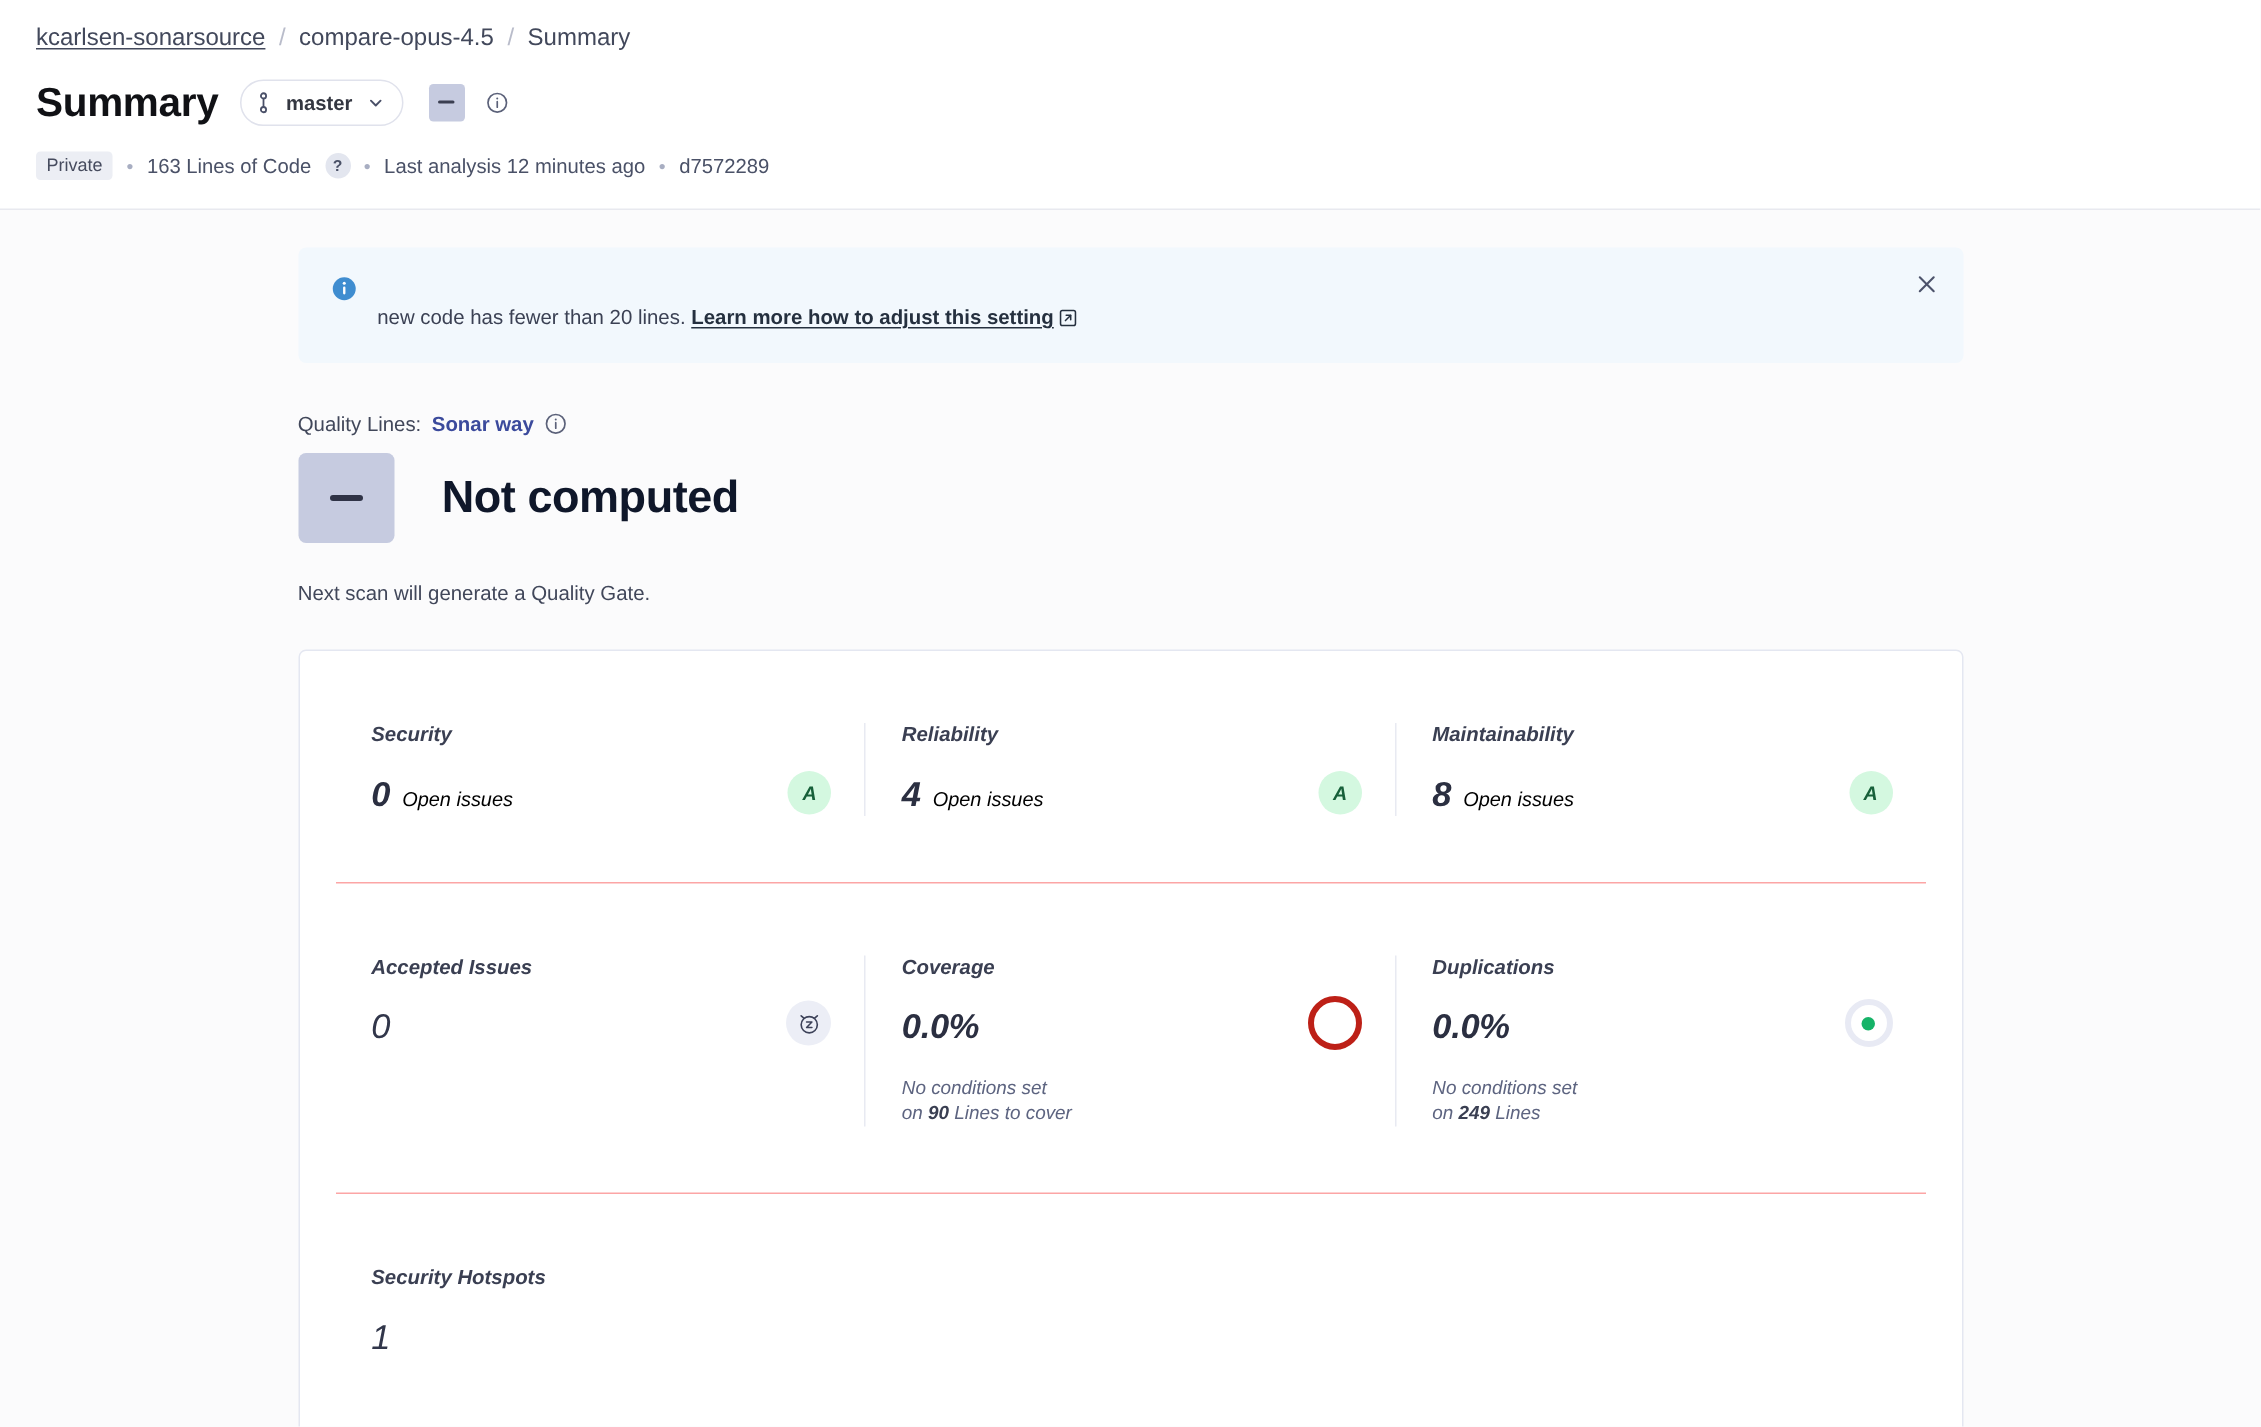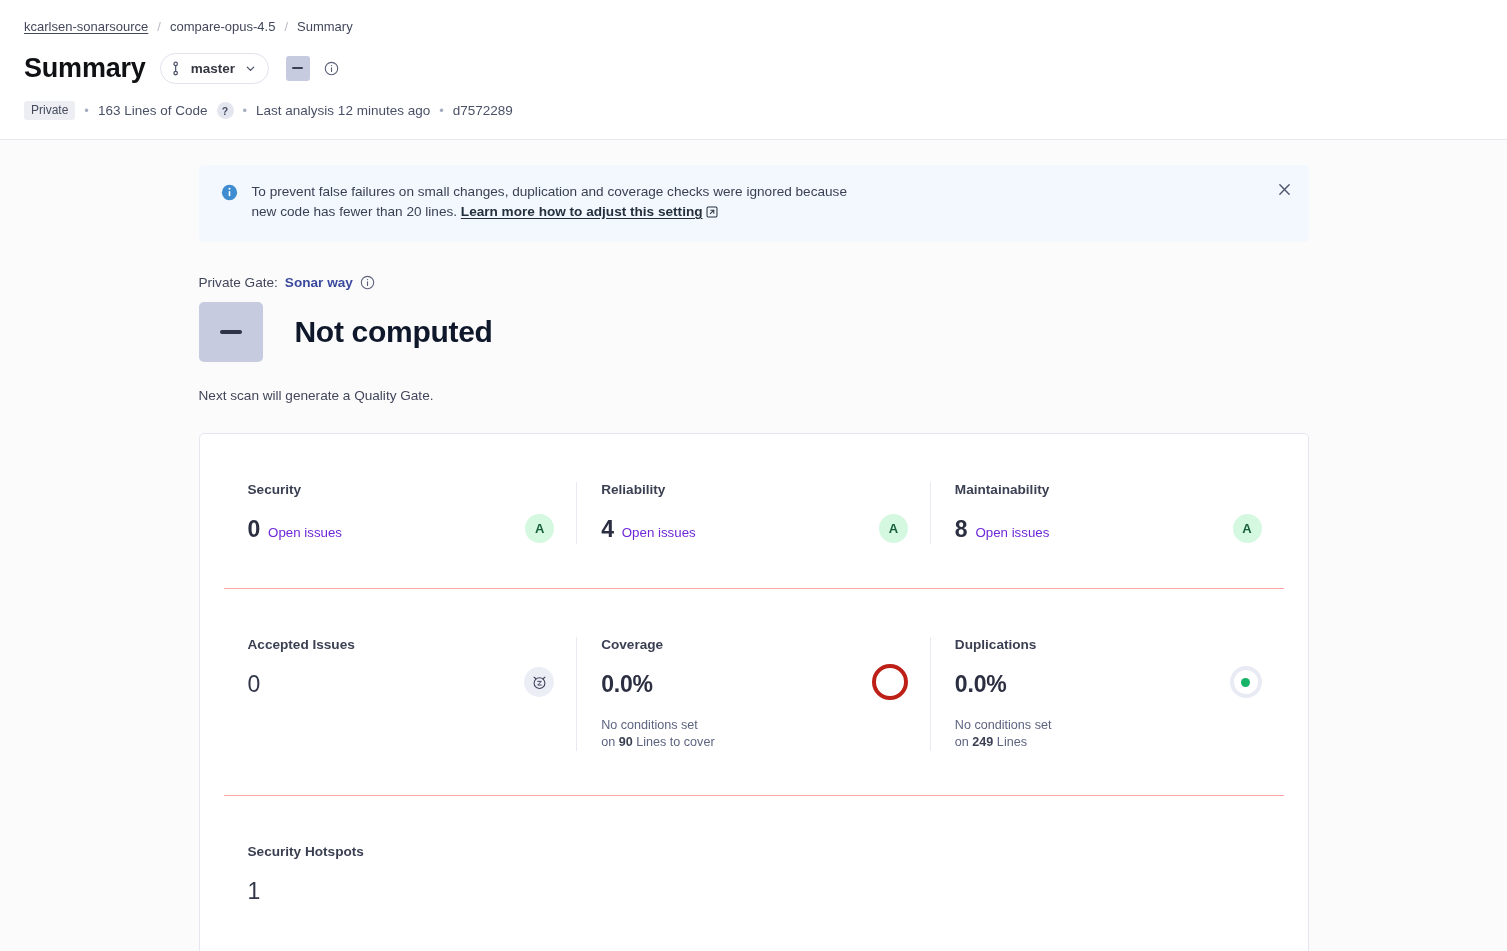--- a/index.html
+++ b/index.html
@@ -18,21 +18,21 @@
     background: #ffffff;
     border-bottom: 1px solid #e8e9ef;
     padding: 16px 24px 14px 24px;
     height: 140px;
   }
 
   .breadcrumb {
     display: flex;
     align-items: center;
     gap: 9px;
-    font-size: 13px;
+    font-size: 16px;
     color: #42485b;
     height: 20px;
   }
   .breadcrumb .crumb-link {
     color: #42485b;
     text-decoration: underline;
     text-underline-offset: 2px;
     cursor: pointer;
   }
   .breadcrumb .crumb-plain {
@@ -233,20 +233,21 @@
   .metric-row + .metric-row { border-top: 1px solid #fca5a5; }
   .metric-row.row-last { padding-bottom: 72px; }
 
   .metric-cell {
     flex: 1 1 0;
     display: flex;
     align-items: flex-start;
     justify-content: space-between;
     padding: 0 22px 0 24px;
     min-height: 62px;
+    font-style: italic;
   }
   .metric-cell + .metric-cell { border-left: 1px solid #e8eaf2; }
   .metric-cell.no-border { border-left: none; }
 
   .metric-left { display: flex; flex-direction: column; }
 
   .metric-name {
     font-size: 13.6px;
     font-weight: bold;
     color: #3a3f52;
@@ -259,21 +260,21 @@
   }
   .metric-value {
     font-size: 23px;
     font-weight: bold;
     color: #2b2f41;
     letter-spacing: -0.2px;
   }
   .metric-value.plain { font-weight: normal; color: #31364a; }
   .metric-unit {
     font-size: 13.3px;
-    color: #6d28d9;
+    color: #000000;
   }
   .metric-note {
     margin-top: 19px;
     font-size: 12.6px;
     line-height: 17px;
     color: #5d6480;
   }
   .metric-note b { color: #3a3f52; }
 
   
@@ -383,39 +384,39 @@
 
   <div class="banner">
     <span class="banner-ico">
       <svg width="17" height="17" viewBox="0 0 16 16">
         <circle cx="8" cy="8" r="7.2" fill="#3f8dd0"></circle>
         <rect x="7.25" y="6.6" width="1.5" height="5" rx="0.7" fill="#ffffff"></rect>
         <circle cx="8" cy="4.5" r="0.95" fill="#ffffff"></circle>
       </svg>
     </span>
     <div class="banner-text">
-      <span>To prevent false failures on small changes, duplication and coverage checks were ignored because</span><br>
+      <br>
       <span>new code has fewer than 20 lines.</span>
       <span class="learn">Learn more how to adjust this setting</span><span class="ext-ico"><svg width="12" height="12" viewBox="0 0 14 14" fill="none" stroke="#25303f" stroke-width="1.2" stroke-linecap="round" stroke-linejoin="round">
             <rect x="1.2" y="1.2" width="11.6" height="11.6" rx="1.4"></rect>
             <polyline points="5,9 9,5"></polyline>
             <polyline points="5.6,4.9 9.1,4.9 9.1,8.4"></polyline>
           </svg></span>
     </div>
     <span class="banner-close">
       <svg width="13" height="13" viewBox="0 0 14 14" fill="none" stroke="#4d536b" stroke-width="1.5" stroke-linecap="round">
         <line x1="2" y1="2" x2="12" y2="12"></line>
         <line x1="12" y1="2" x2="2" y2="12"></line>
       </svg>
     </span>
   </div>
 
   <div class="qg-block">
     <div class="qg-label-row">
-      <span>Private Gate:</span>
+      <span>Quality Lines:</span>
       <span class="qg-link">Sonar way</span>
       <span>
         <svg class="info-circle" viewBox="0 0 16 16" fill="none" stroke="#5b6179" stroke-width="1.2">
           <circle cx="8" cy="8" r="6.6"></circle>
           <line x1="8" y1="7.2" x2="8" y2="11.2" stroke-linecap="round"></line>
           <circle cx="8" cy="4.9" r="0.72" fill="#5b6179" stroke="none"></circle>
         </svg>
       </span>
     </div>
 

